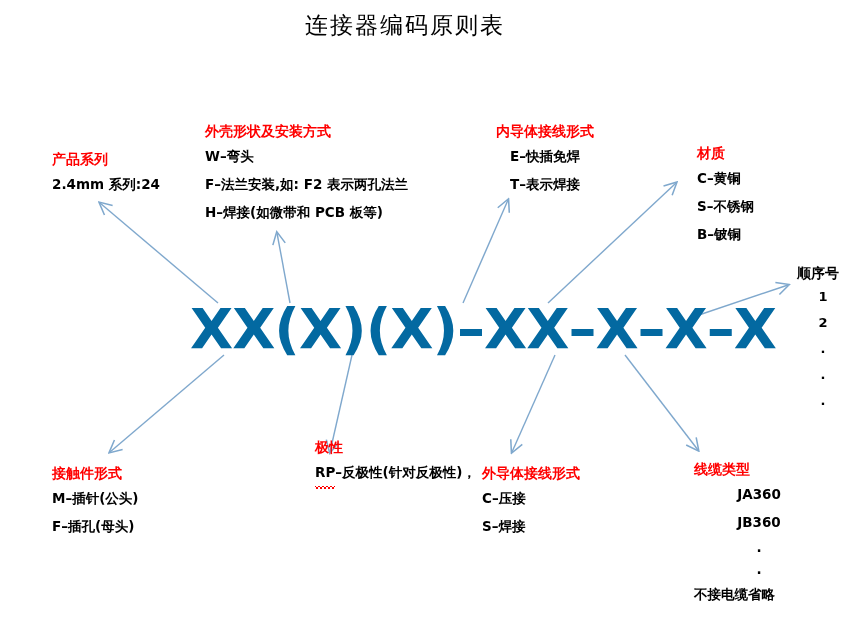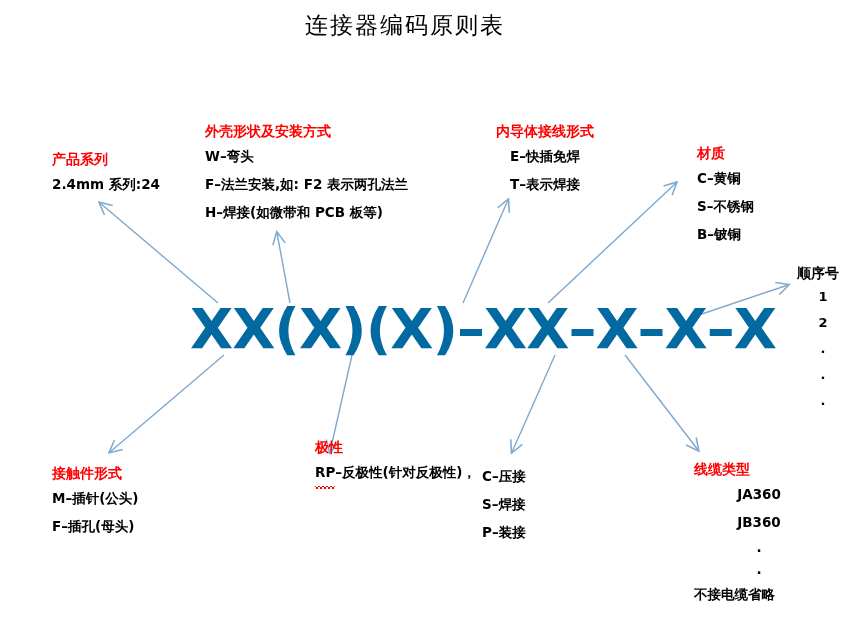--- a/index.html
+++ b/index.html
@@ -170,23 +170,23 @@
   </div>
 
   <div class="block" style="left:267px; top:436px;margin-left:48px;">
     <div class="hd">极性</div>
     <div class="ln">
       <span class="squig">RP</span><span>–反极性(针对反极性)，</span>
     </div>
   </div>
 
   <div class="block" style="left:482px; top:462px;">
+    <div class="hd">外导体接线形式</div>
     <div class="ln">C–压接</div>
     <div class="ln">S–焊接</div>
-    <div class="ln">P–装接</div>
   </div>
 
   <div class="block" style="left:694px; top:458px; width:130px;">
     <div class="hd" style="">线缆类型</div>
     <div class="ln centered">JA360</div>
     <div class="ln centered">JB360</div>
     <div class="ln centered" style="line-height:22px;">.</div>
     <div class="ln centered" style="line-height:22px;">.</div>
     <div class="ln">不接电缆省略</div>
   </div>

